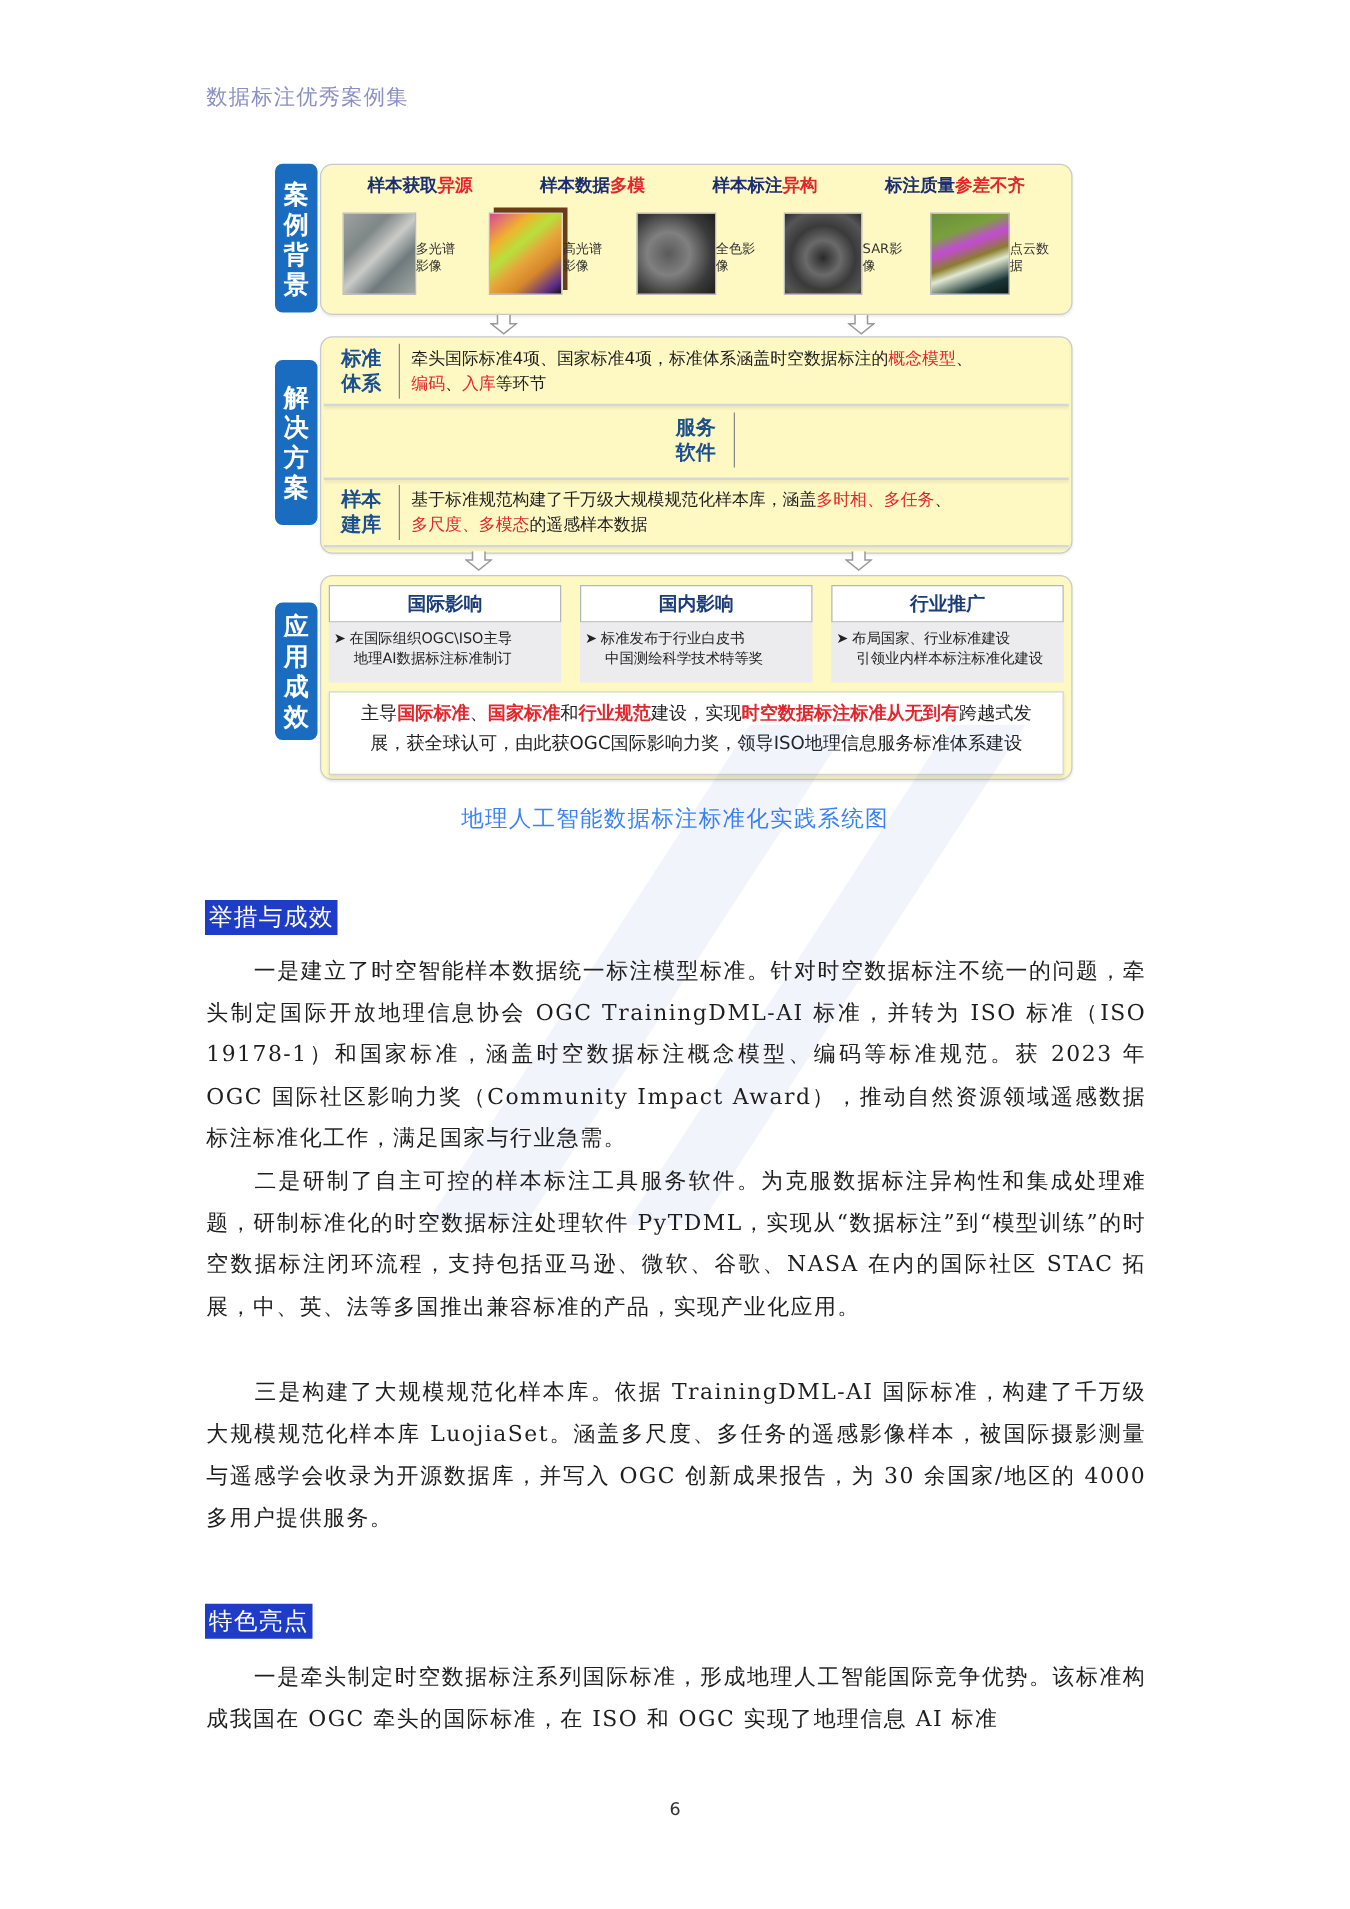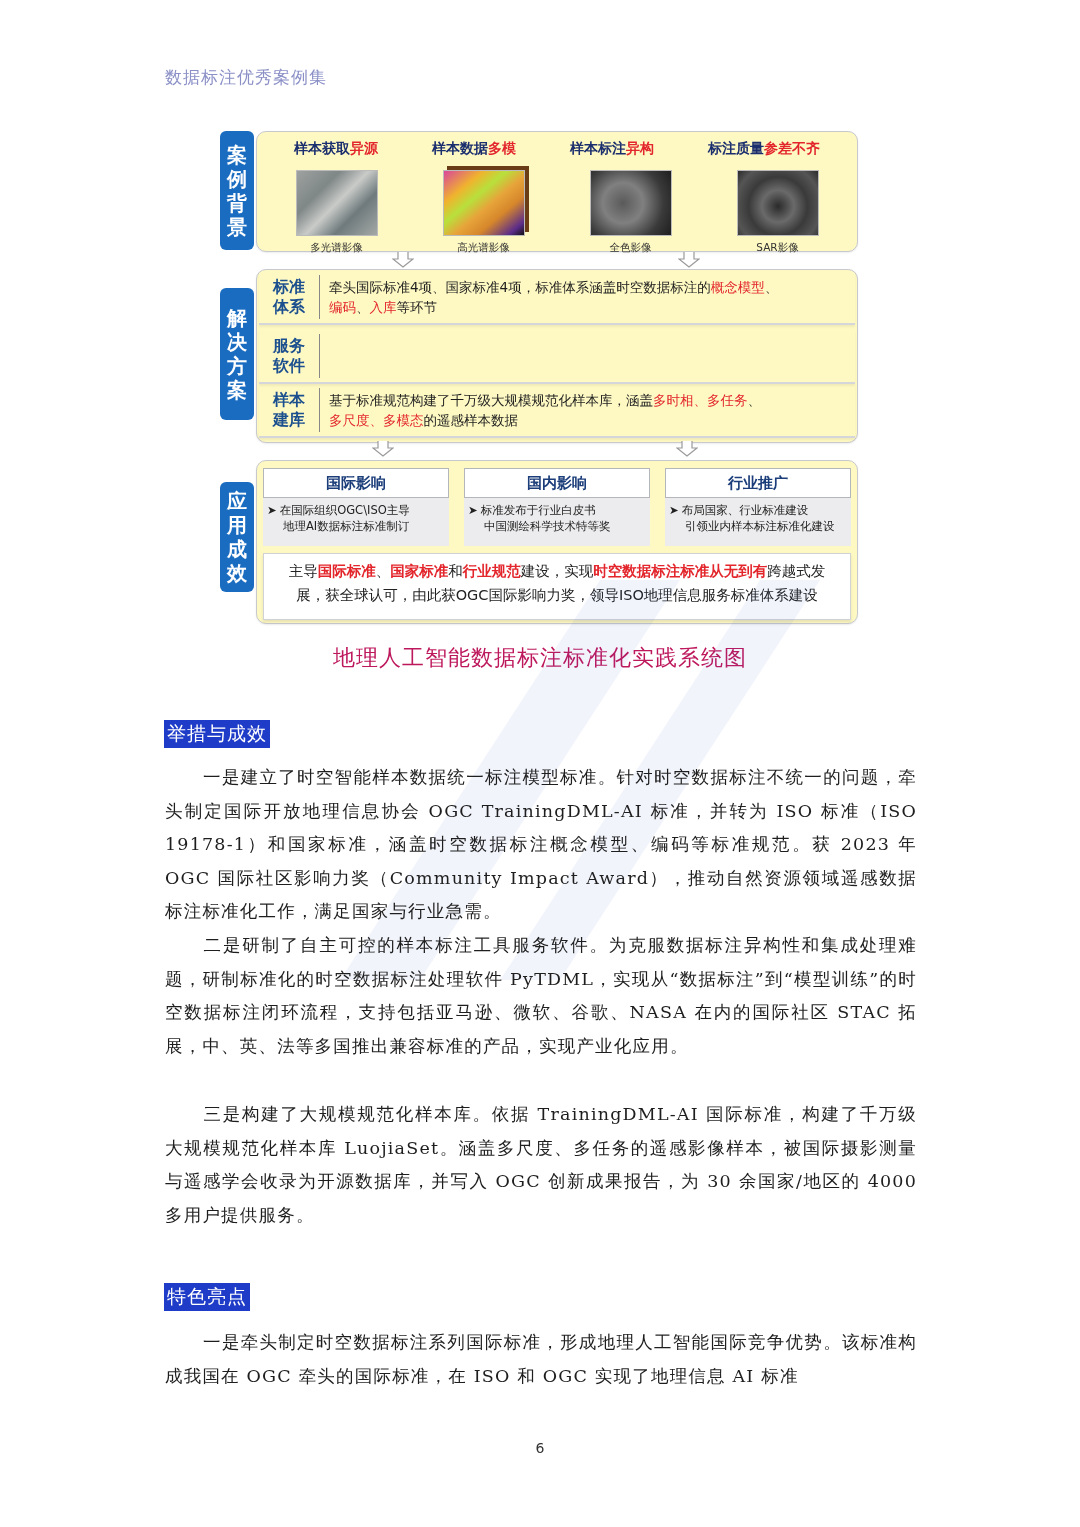--- a/index.html
+++ b/index.html
@@ -14,21 +14,21 @@
                 flex-direction:column; justify-content:center; align-items:center; }
   .panel { position:absolute; left:36px; right:2px; border:1.5px solid #c7c9ce; border-radius:10px; background:#fef9c3;
            box-shadow:0 1px 2px rgba(0,0,0,0.08); }
 
   
   .bg-panel { top:3px; height:119px; }
   .bg-titles { position:absolute; top:8px; left:0; right:0; display:flex; justify-content:space-around; padding:0 10px; }
   .bg-title { font-weight:bold; font-size:14px; color:#1b2e6e; }
   .bg-title .red { color:#e3262c; }
   .bg-images { position:absolute; top:38px; left:0; right:0; display:flex; justify-content:space-around; padding:0 6px; }
-  .bg-item { display:flex; flex-direction:column; align-items:center; width:96px; }
+  .bg-item { display:flex; flex-direction:row; align-items:center; width:96px; }
   .thumb { width:80px; height:64px; border:1px solid #bbb; }
   .thumb.ms { background:linear-gradient(135deg,#9ea2a0 0%,#7f8787 30%,#c9cbc8 50%,#6f7a7d 70%,#a4a9a6 100%); }
   .thumb.hs { background:linear-gradient(140deg,#d9479a 0%,#f0b32e 25%,#b8e03c 40%,#e7a43a 55%,#d6872b 70%,#5b2c8a 90%,#111 100%);
               box-shadow:4px -4px 0 #6a3d16; }
   .thumb.pan { background:radial-gradient(circle at 40% 50%,#5a5a5a 0%,#808080 35%,#3a3a3a 70%,#1e1e1e 100%); }
   .thumb.sar { background:radial-gradient(circle at 50% 55%,#2a2a2a 0%,#6a6a6a 30%,#3a3a3a 55%,#555 80%,#2b2b2b 100%); }
   .thumb.pc { background:linear-gradient(160deg,#6a8e3a 0%,#7aa03d 25%,#c24bd3 40%,#8b7d2e 55%,#e0e8d0 65%,#1a3436 85%,#0b1a1c 100%); }
   .cap { font-size:10.5px; color:#333; margin-top:5px; }
 
   .arrow { position:absolute; width:22px; height:16px; }
@@ -47,21 +47,21 @@
   .eff-panel { top:332px; height:162px; }
   .eff-cols { position:absolute; top:7px; left:6px; right:6px; display:flex; justify-content:space-between; }
   .eff-col { width:186px; }
   .eff-head { height:28px; border:1.5px solid #b3b6bb; background:#fff; text-align:center; font-weight:bold; color:#1b3d7a; font-size:15px; line-height:28px; }
   .eff-body { background:#ececee; padding:4px 4px 6px 4px; font-size:11.5px; color:#222; line-height:16px; height:38px; }
   .eff-body .chev { font-weight:bold; margin-right:3px; }
   .eff-summary { position:absolute; left:6px; right:6px; top:92px; height:60px; border:1.5px solid #d0d2d6; background:#fff;
                  box-shadow:0 2px 3px rgba(0,0,0,0.1); text-align:center; font-size:14.5px; line-height:24px; padding-top:5px; color:#222; }
   .eff-summary .red { font-weight:bold; }
 
-  .figure-caption { position:absolute; left:0; width:1080px; top:643px; text-align:center; font-family:"DejaVu Serif", serif; font-size:22px; color:#be185d; letter-spacing:1px; }
+  .figure-caption { position:absolute; left:0; width:1080px; top:643px; text-align:center; font-family:"DejaVu Serif", serif; font-size:18px; color:#3b82f6; letter-spacing:1px; }
 
   .section-tag { position:absolute; left:164px; background:#1f3cc8; color:#fff; font-size:19px; padding:1px 3px; font-family:"DejaVu Serif", serif; letter-spacing:1px; }
   .para { position:absolute; left:165px; width:752px; font-family:"DejaVu Serif", serif; font-size:17.5px; line-height:33.5px; color:#1e1e1e; letter-spacing:1.2px; text-align:justify; }
   .para .indent { display:inline-block; width:38px; }
 
   .page-num { position:absolute; left:0; width:1080px; top:1440px; text-align:center; font-size:14px; color:#333; }
   .watermark { position:absolute; left:300px; top:560px; width:520px; height:440px; pointer-events:none; opacity:0.06; }
 </style>
 </head>
 <body>
@@ -93,20 +93,24 @@
           <div class="cap">高光谱影像</div>
         </div>
       <div class="bg-item">
           <div class="thumb pan"></div>
           <div class="cap">全色影像</div>
         </div>
       <div class="bg-item">
           <div class="thumb sar"></div>
           <div class="cap">SAR影像</div>
         </div>
+      <div class="bg-item">
+          <div class="thumb pc"></div>
+          <div class="cap">点云数据</div>
+        </div>
     </div>
   </div>
 
   <div class="arrow" style="left:172px;top:124px;">
       <svg viewBox="0 0 22 16">
         <path d="M6 0 V7 H1 L11 15 L21 7 H16 V0" fill="#fff" stroke="#999" stroke-width="1.2"></path>
       </svg>
     </div>
   <div class="arrow" style="left:458px;top:124px;">
       <svg viewBox="0 0 22 16">
@@ -124,21 +128,21 @@
     <div class="sol-row" style="top:1px;">
       <div class="sol-head">
           <div>标准</div>
           <div>体系</div>
         </div>
       <div class="sol-body">
         <div><span>牵头国际标准4项、国家标准4项，标准体系涵盖时空数据标注的</span><span class="red">概念模型</span><span>、</span></div>
         <div><span class="red">编码</span><span>、</span><span class="red">入库</span><span>等环节</span></div>
       </div>
     </div>
-    <div class="sol-row" style="top:60px;">
+    <div class="sol-row" style="top:60px;flex-direction:column;">
       <div class="sol-head">
           <div>服务</div>
           <div>软件</div>
         </div>
     </div>
     <div class="sol-row" style="top:114px;">
       <div class="sol-head">
           <div>样本</div>
           <div>建库</div>
         </div>

